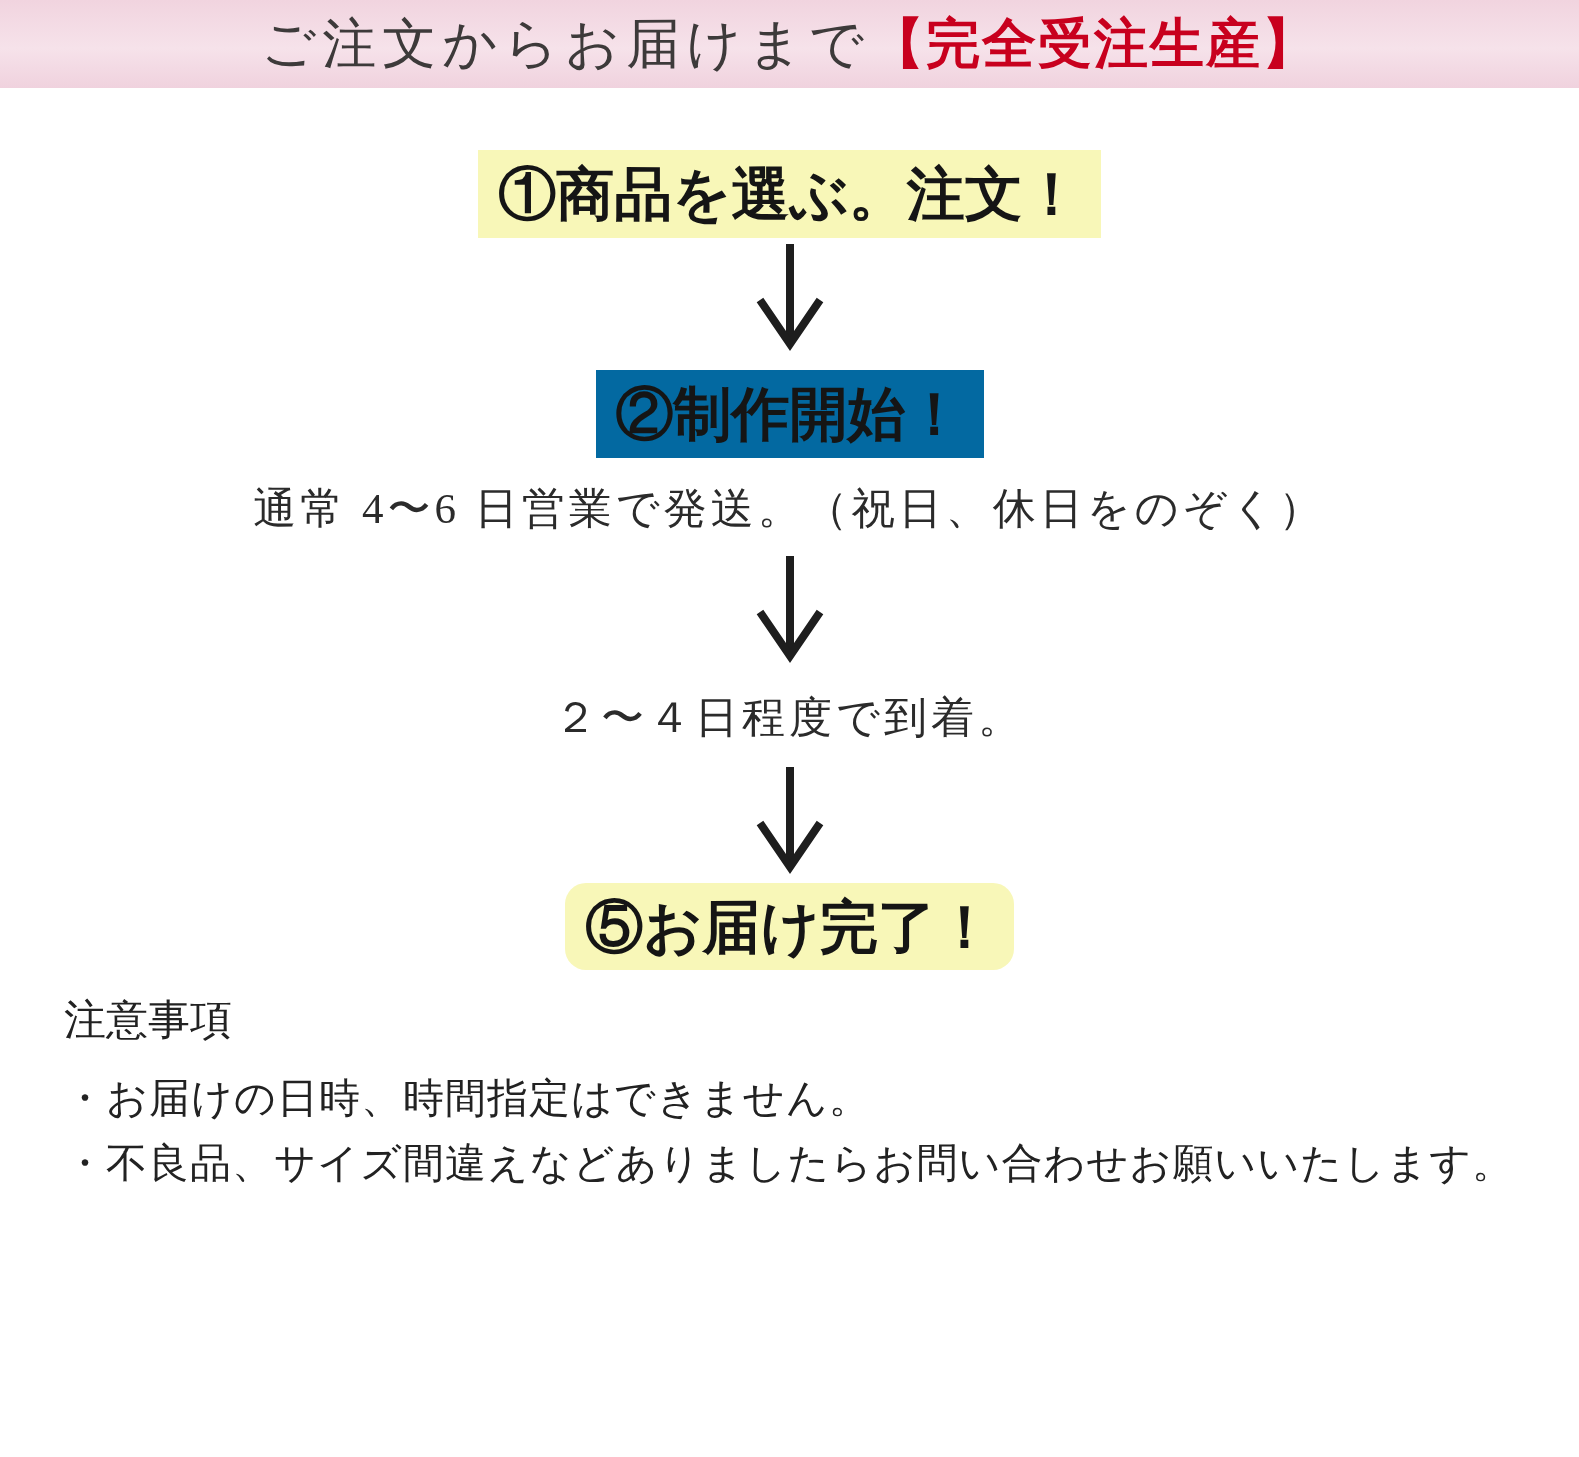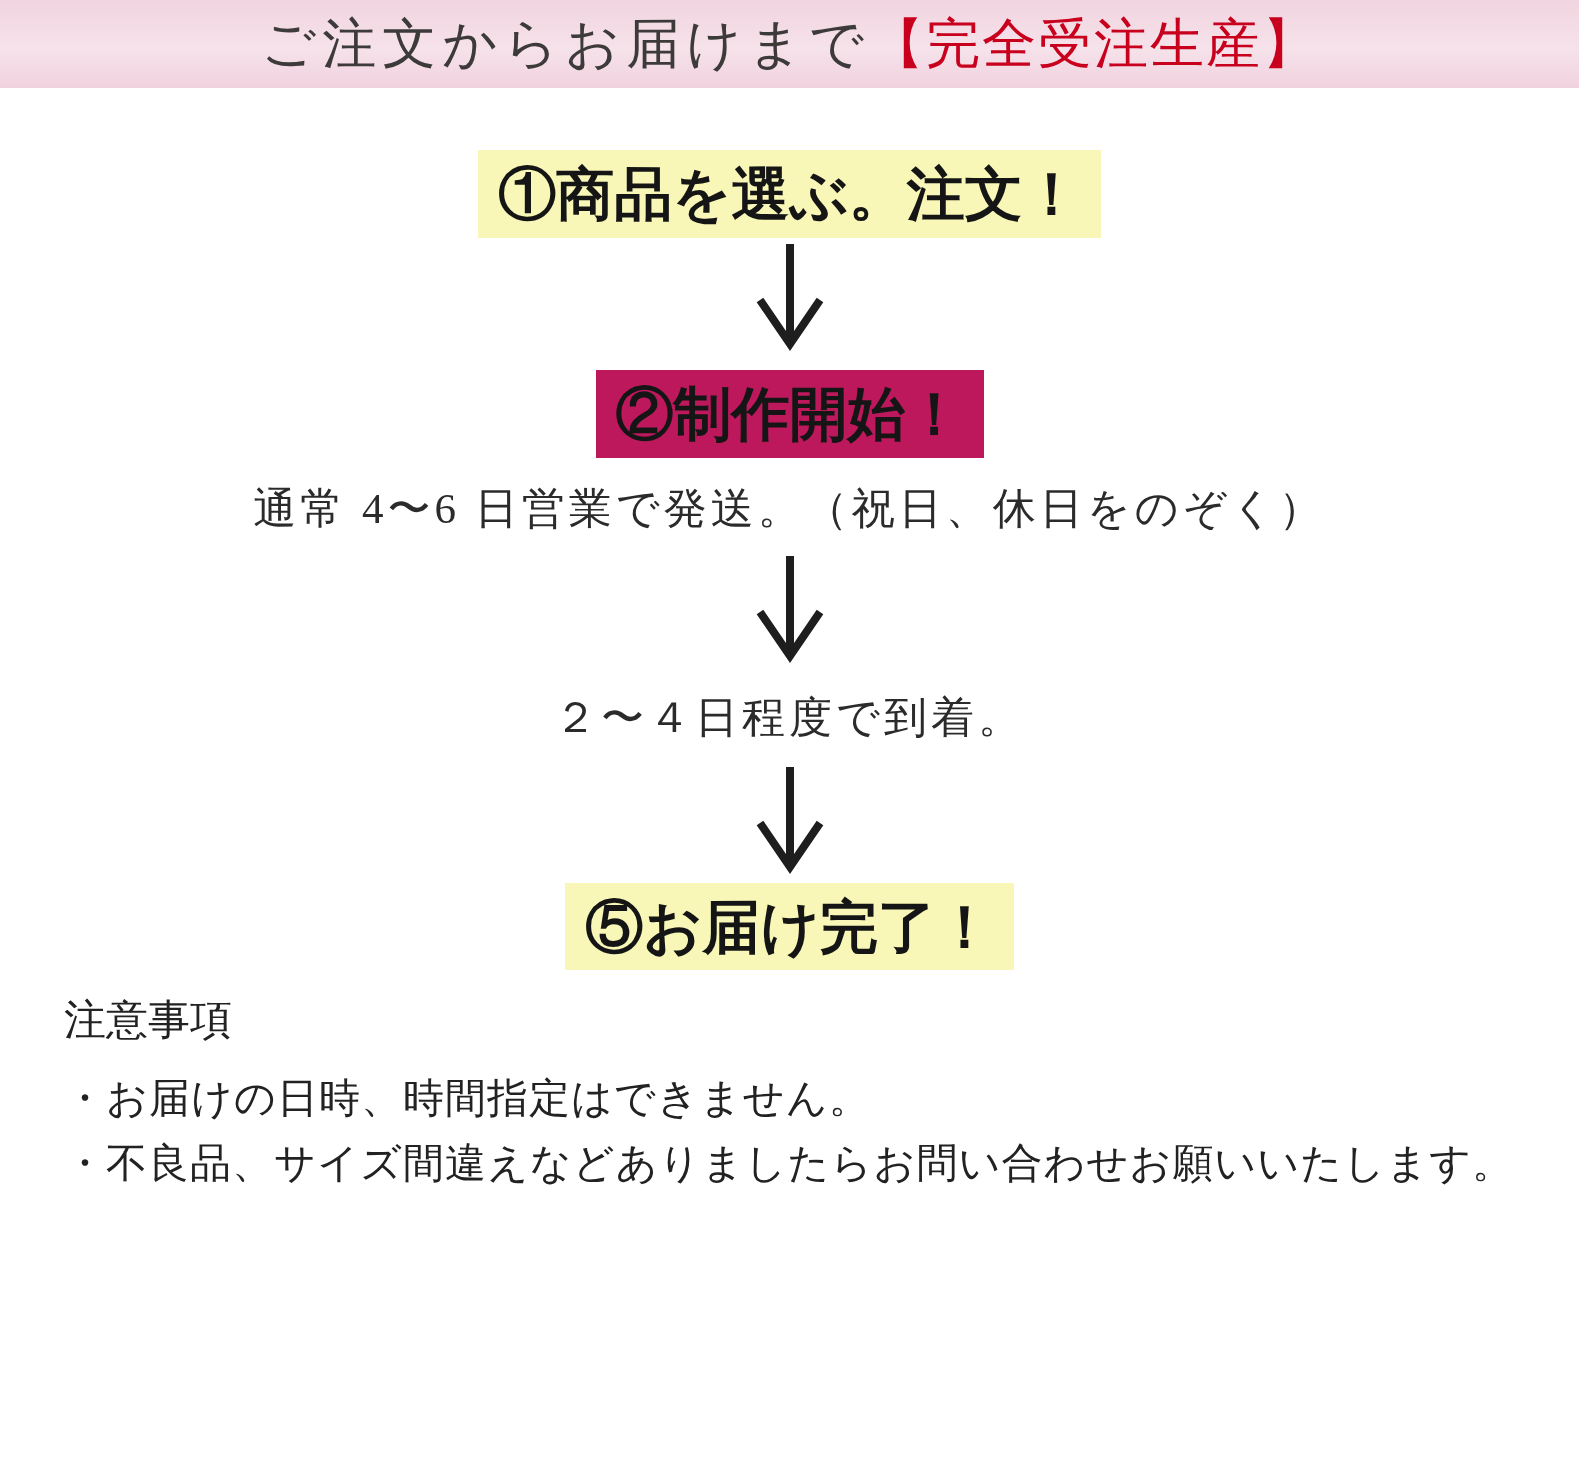--- a/index.html
+++ b/index.html
@@ -29,46 +29,46 @@
   }
   .header-title {
     font-family: "Liberation Serif", serif;
     font-size: 54px;
     color: #3d3a3a;
     letter-spacing: 6px;
     white-space: nowrap;
   }
   .header-accent {
     color: #c8001e;
-    font-weight: normal;
+    font-weight: bold;
     letter-spacing: 2px;
   }
 
   
   .flow {
     display: flex;
     flex-direction: column;
     align-items: center;
     flex: 0 0 auto;
   }
   .step-box {
     font-size: 58px;
     font-weight: bold;
     color: #151515;
     padding: 12px 20px;
     line-height: 1.1;
     white-space: nowrap;
   }
   .box-yellow { background: #f8f7b8; }
-  .box-green  { background: #be185d; }
+  .box-green  { background: #0369a1; }
 
   .step-1 { margin-top: 62px; }
   .step-2 { margin-top: 18px; }
   .step-3 { margin-top: 24px; }
-  .step-4 { margin-top: 8px; }
+  .step-4 { margin-top: 8px; border-radius: 21px; }
 
   .flow-note {
     font-family: "Liberation Serif", serif;
     font-size: 43px;
     color: #2b2b2b;
     letter-spacing: 4px;
     white-space: nowrap;
   }
   .flow-note-1 { margin-top: 22px; }
   .flow-note-2 { margin-top: 25px; font-family: Liberation Mono, monospace; }

